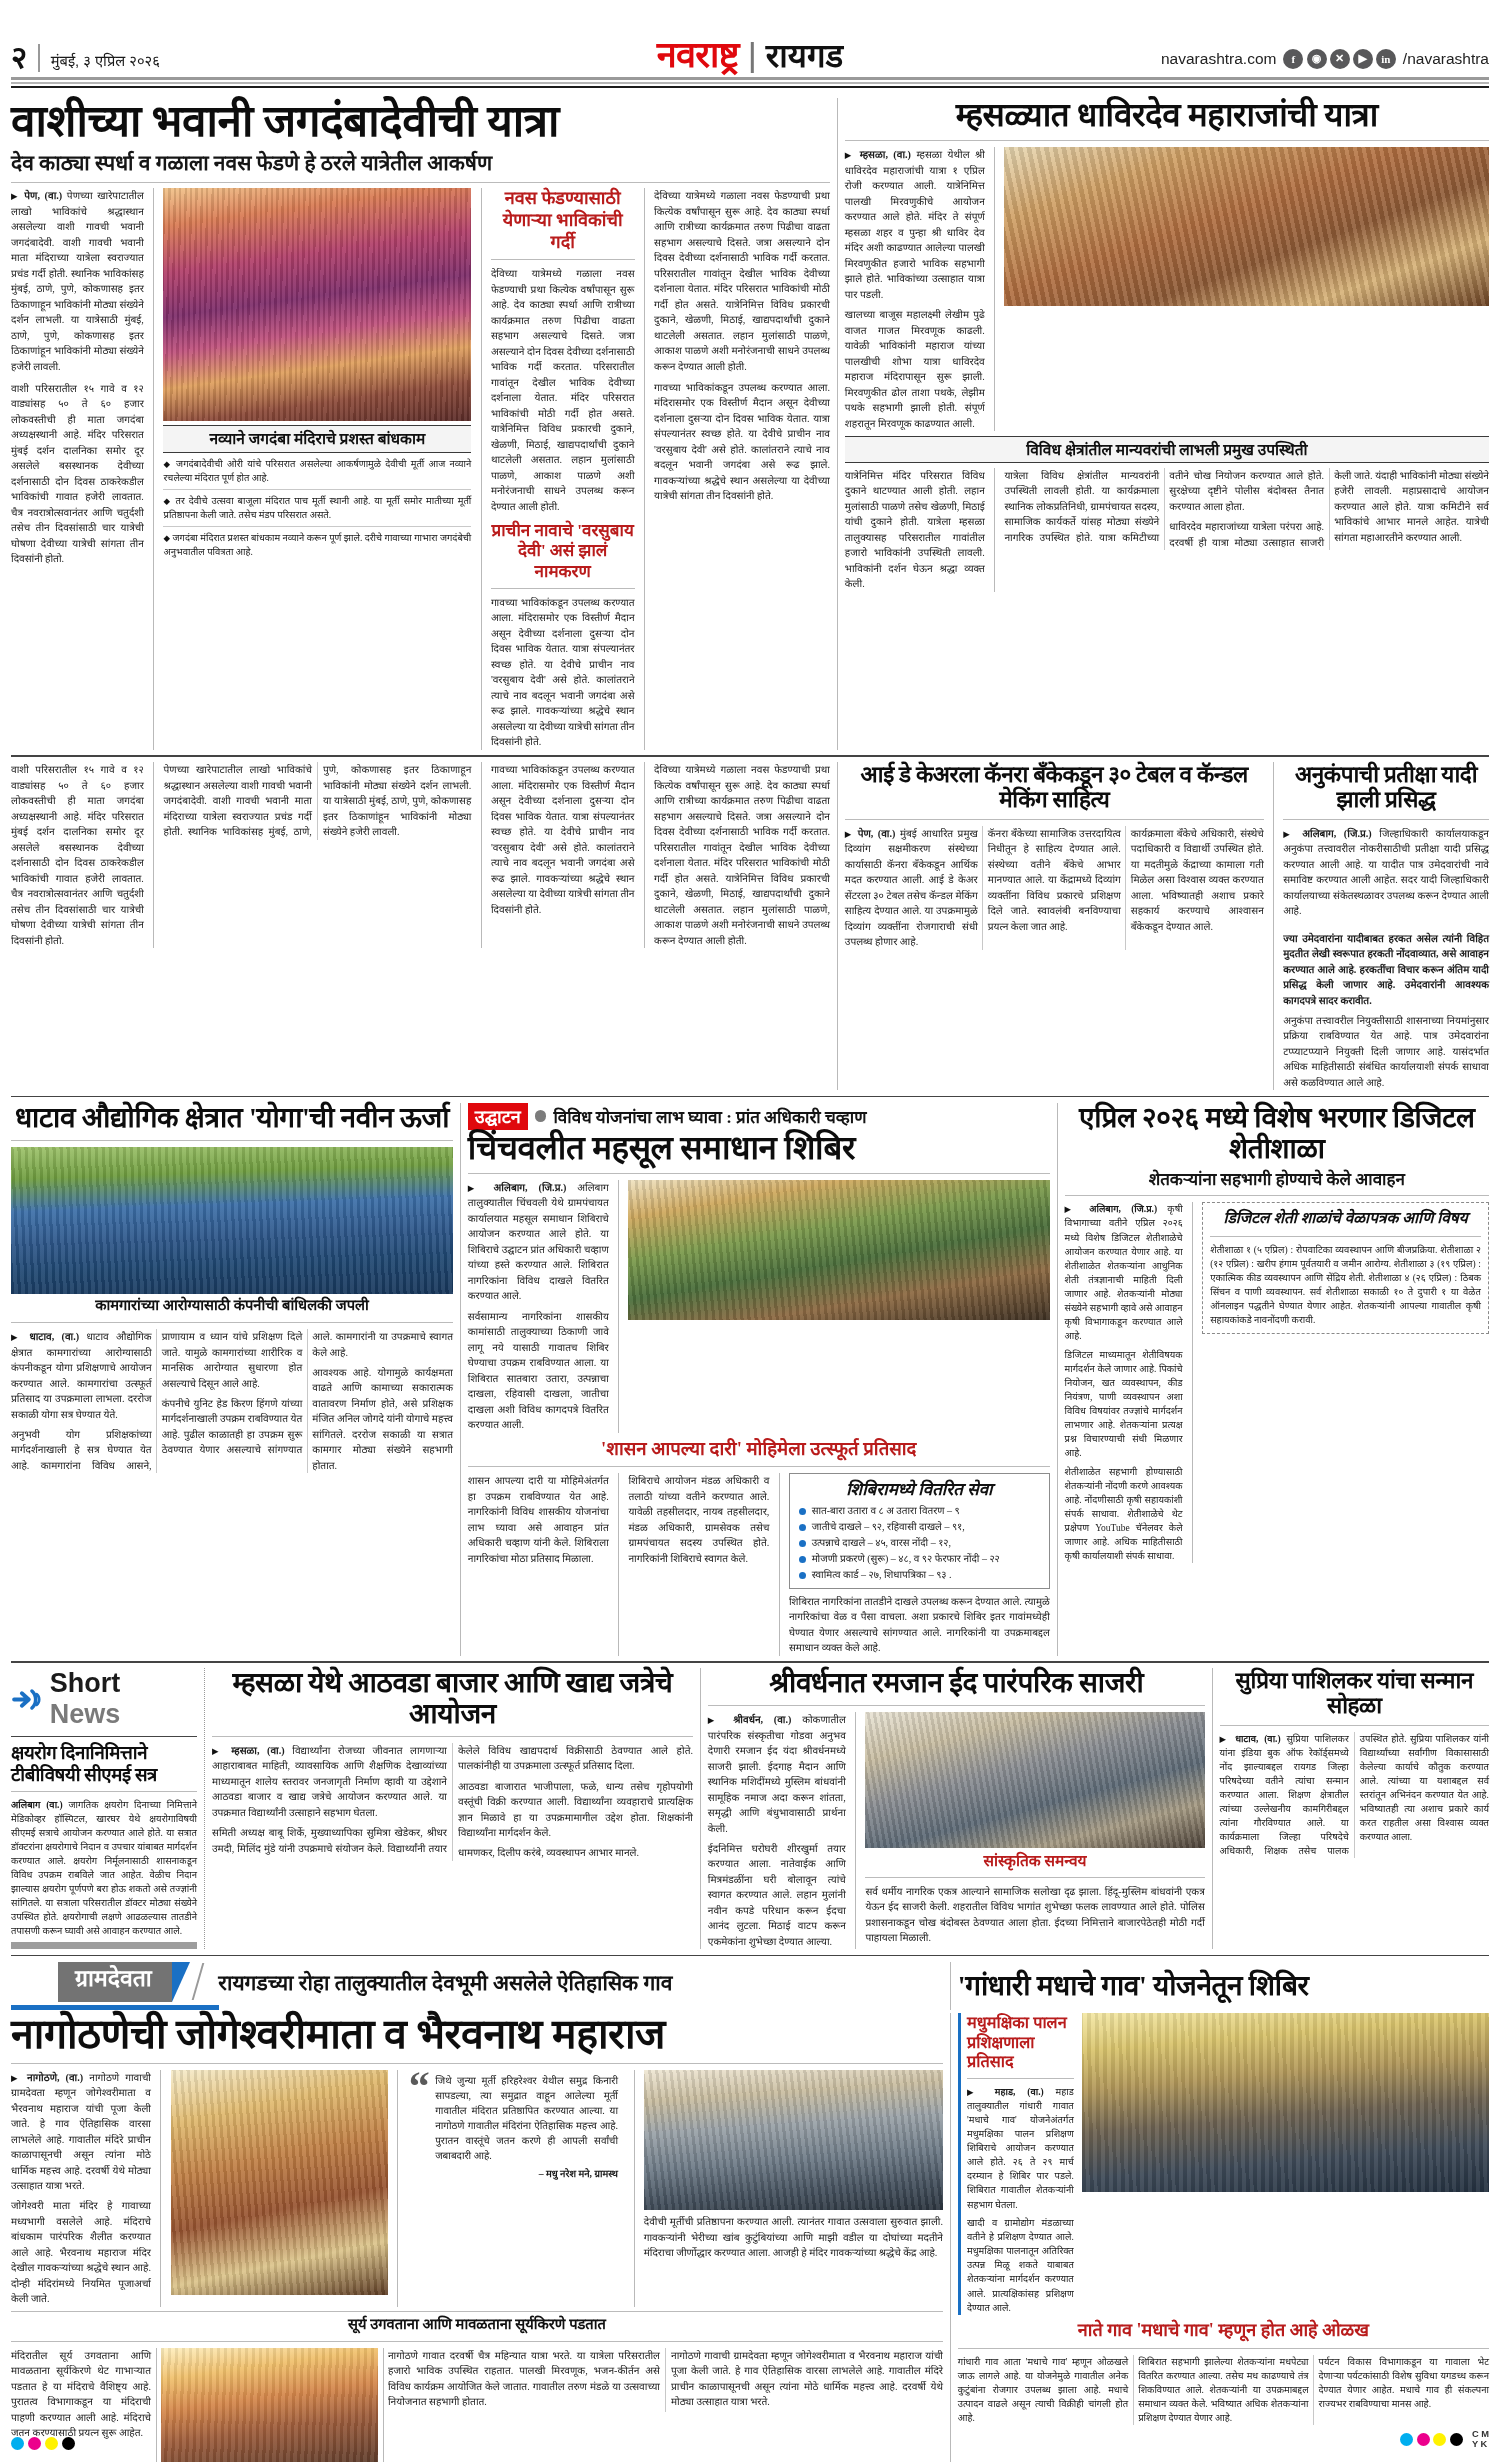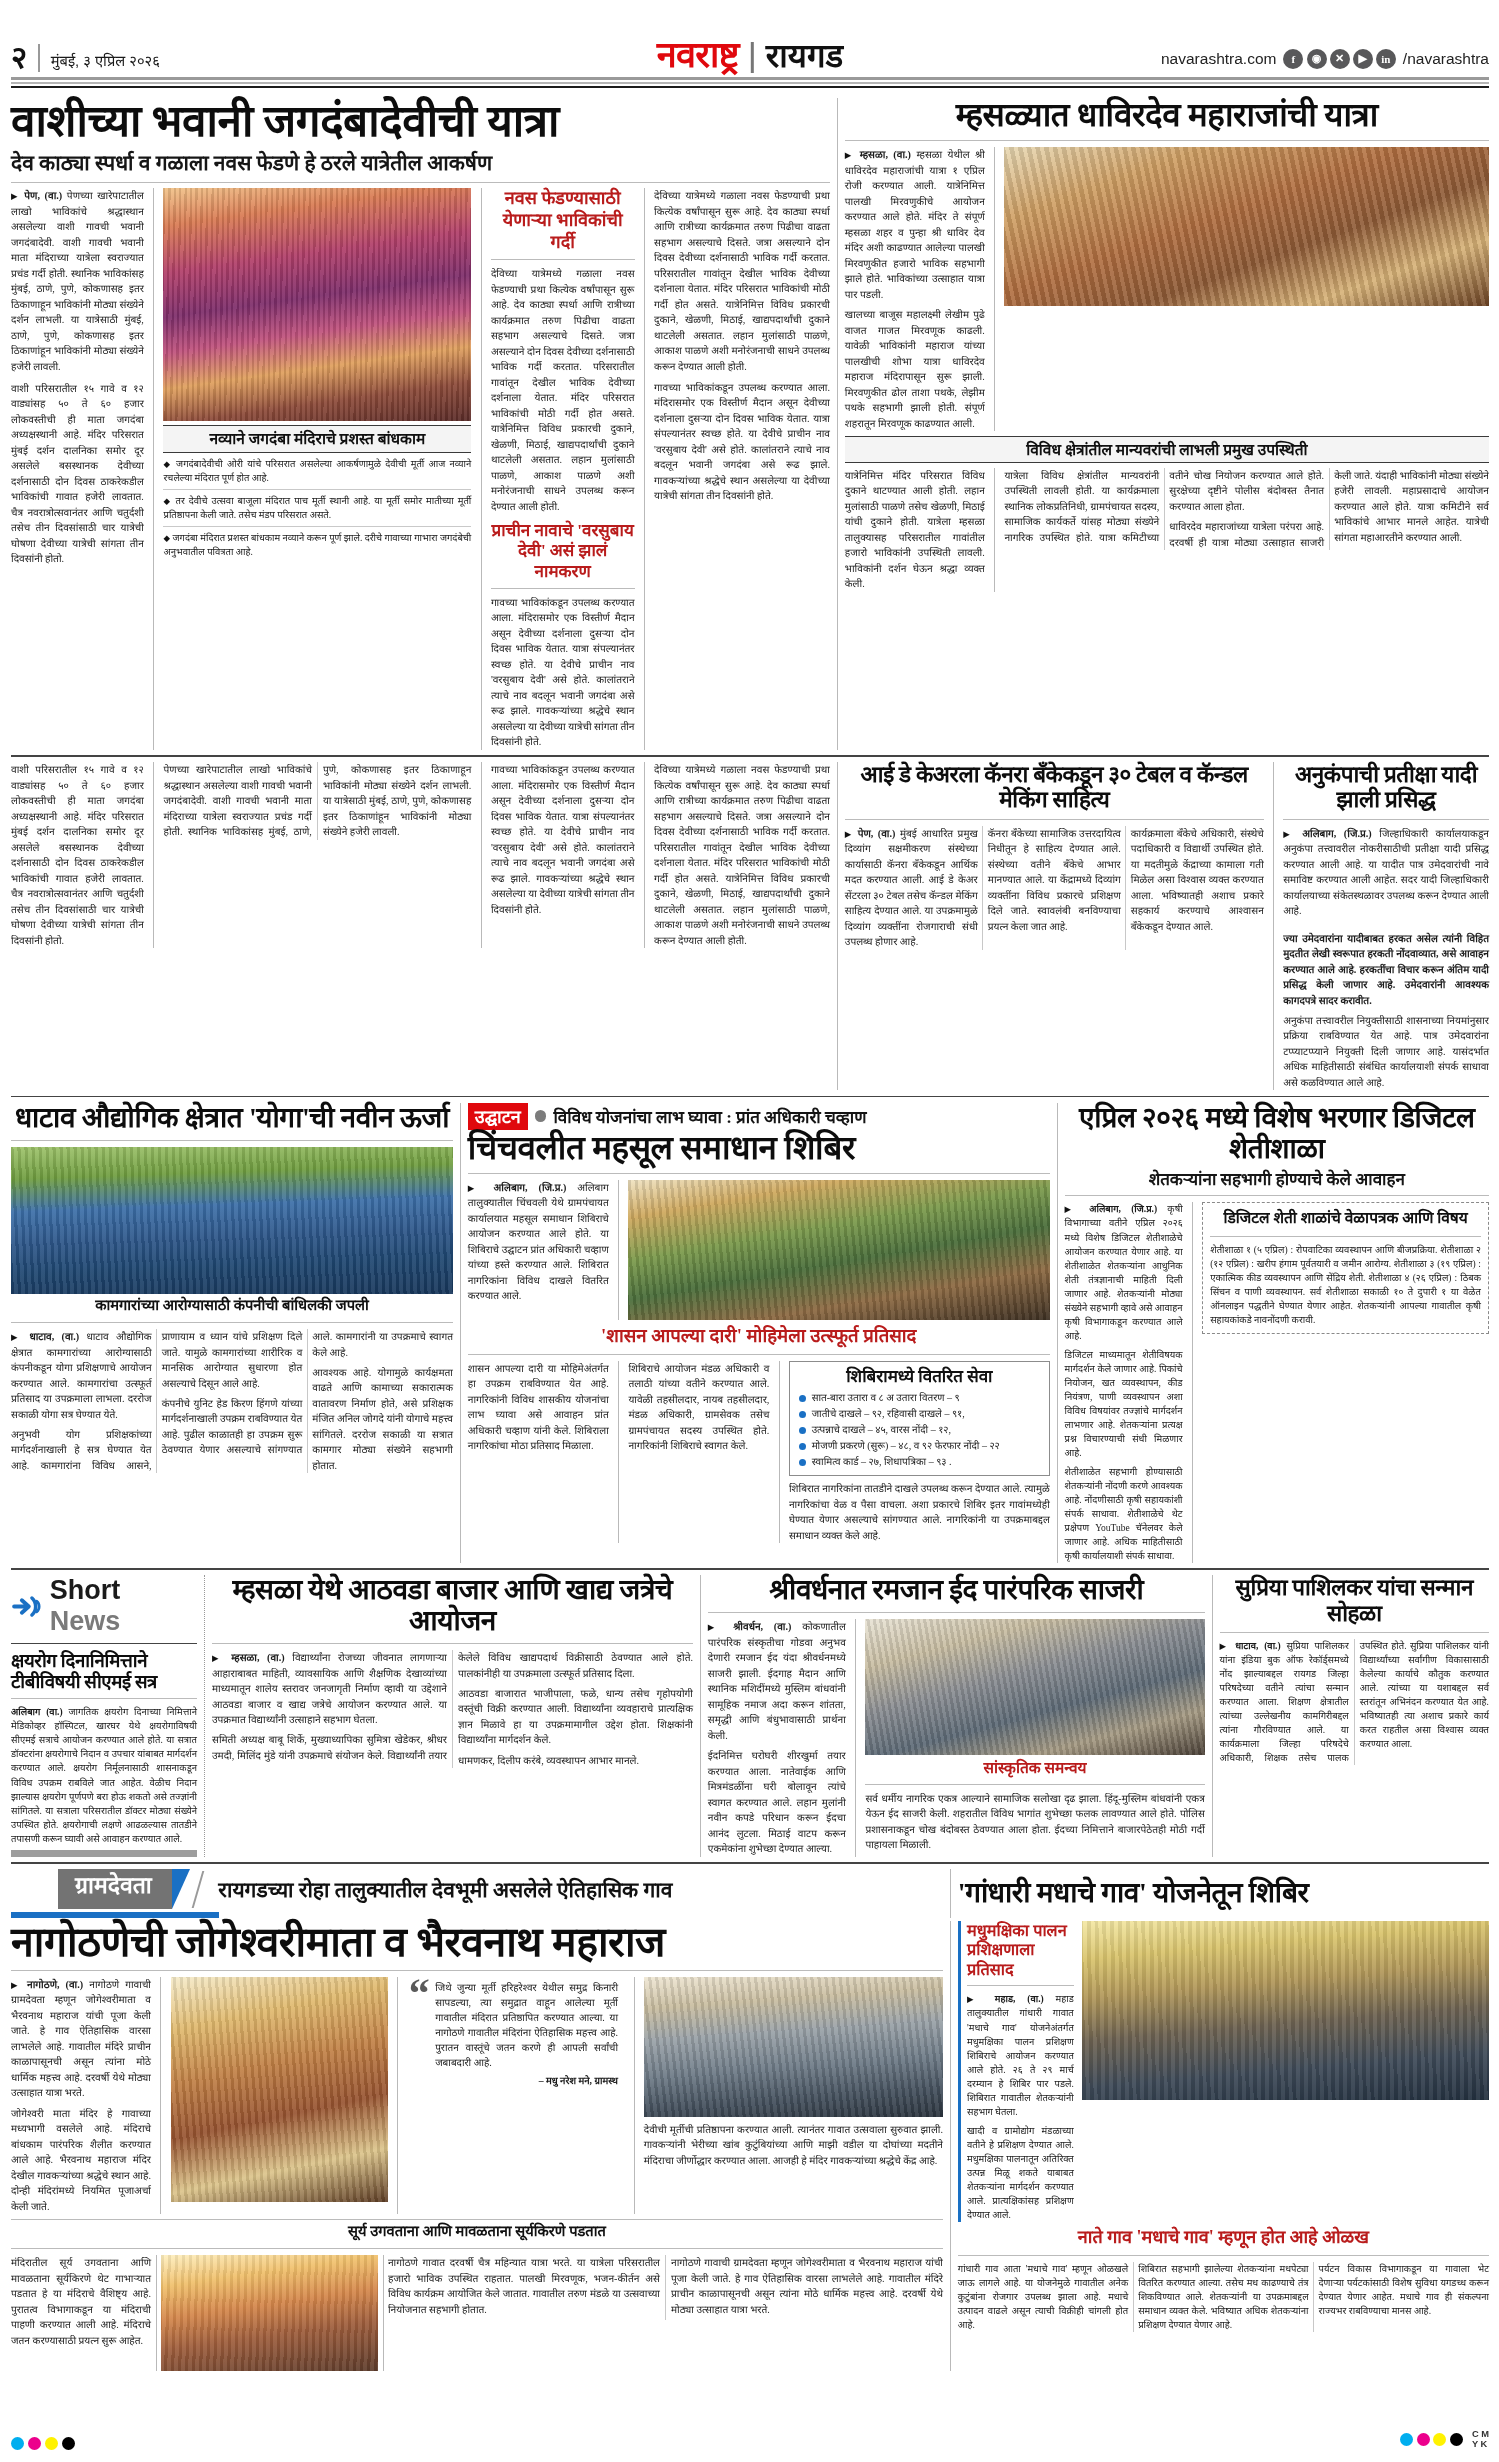--- a/index.html
+++ b/index.html
@@ -203,21 +203,21 @@
     position: absolute; left: 1.6px; top: 0; font-size: 42px; color: #5a5a5a;
     font-family: "Liberation Serif", serif; line-height: .78; font-weight: bold;
   }
   .quote-attr { text-align: right; font-weight: bold; font-size: 9.7px; margin-top: 3.9px; }
 
   .boxed {
     border: 0.8px solid #8c8c8c; padding: 5.4px 7px;
   }
   .box-title {
     font-family: "Liberation Serif", serif; font-weight: bold; font-size: 17px;
-    text-align: center; color: #111; line-height: 1.16; padding-bottom: 3.1px;
+    text-align: center; color: #111; line-height: 1.16; padding-bottom: 3.1px; font-style: italic;
   }
   .bullet-list { list-style: none; }
   .bullet-list li {
     font-family: "Liberation Serif", serif; font-size: 10px; line-height: 1.6;
     color: #1b1b1b; padding-left: 14.7px; position: relative;
   }
   .bullet-list li::before {
     content: ""; position: absolute; left: 1.6px; top: 5.4px;
     width: 7px; height: 7px; border-radius: 50%; background: #1a70c4;
   }
@@ -424,20 +424,21 @@
       <span class="dot-gray"></span>
       <span>विविध योजनांचा लाभ घ्यावा : प्रांत अधिकारी चव्हाण</span>
     </div>
     <h1 class="hl hl-lg" style="line-height:1.07; margin-top:1.6px;">चिंचवलीत महसूल समाधान शिबिर</h1>
     <div class="hline"></div>
     <div style="display:flex; gap:7.8px;">
       <div style="width:141px;">
         <p class="body-txt">
           <span class="tri">▶</span> <span class="dateline">अलिबाग, (जि.प्र.)</span>
           <span>अलिबाग तालुक्यातील चिंचवली येथे ग्रामपंचायत कार्यालयात महसूल समाधान शिबिराचे आयोजन करण्यात आले होते. या शिबिराचे उद्घाटन प्रांत अधिकारी चव्हाण यांच्या हस्ते करण्यात आले. शिबिरात नागरिकांना विविध दाखले वितरित करण्यात आले.</span></p>
+        <p class="body-txt" style="margin-top:4.7px;">सर्वसामान्य नागरिकांना शासकीय कामांसाठी तालुक्याच्या ठिकाणी जावे लागू नये यासाठी गावातच शिबिर घेण्याचा उपक्रम राबविण्यात आला. या शिबिरात सातबारा उतारा, उत्पन्नाचा दाखला, रहिवासी दाखला, जातीचा दाखला अशी विविध कागदपत्रे वितरित करण्यात आली.</p>
       </div>
       <div class="vline" style="margin:0 1.6px;"></div>
       <div style="flex:1;">
         <div class="photo ph-meet" style="height:140px;"></div>
       </div>
     </div>
     <div class="sub-hl-sm" style="font-size:18.6px; text-align:center; margin-top:5.4px;">'शासन आपल्या दारी' मोहिमेला उत्स्फूर्त प्रतिसाद</div>
     <div class="hline"></div>
     <div style="display:flex; gap:7.8px;">
       <div style="width:141px;">

